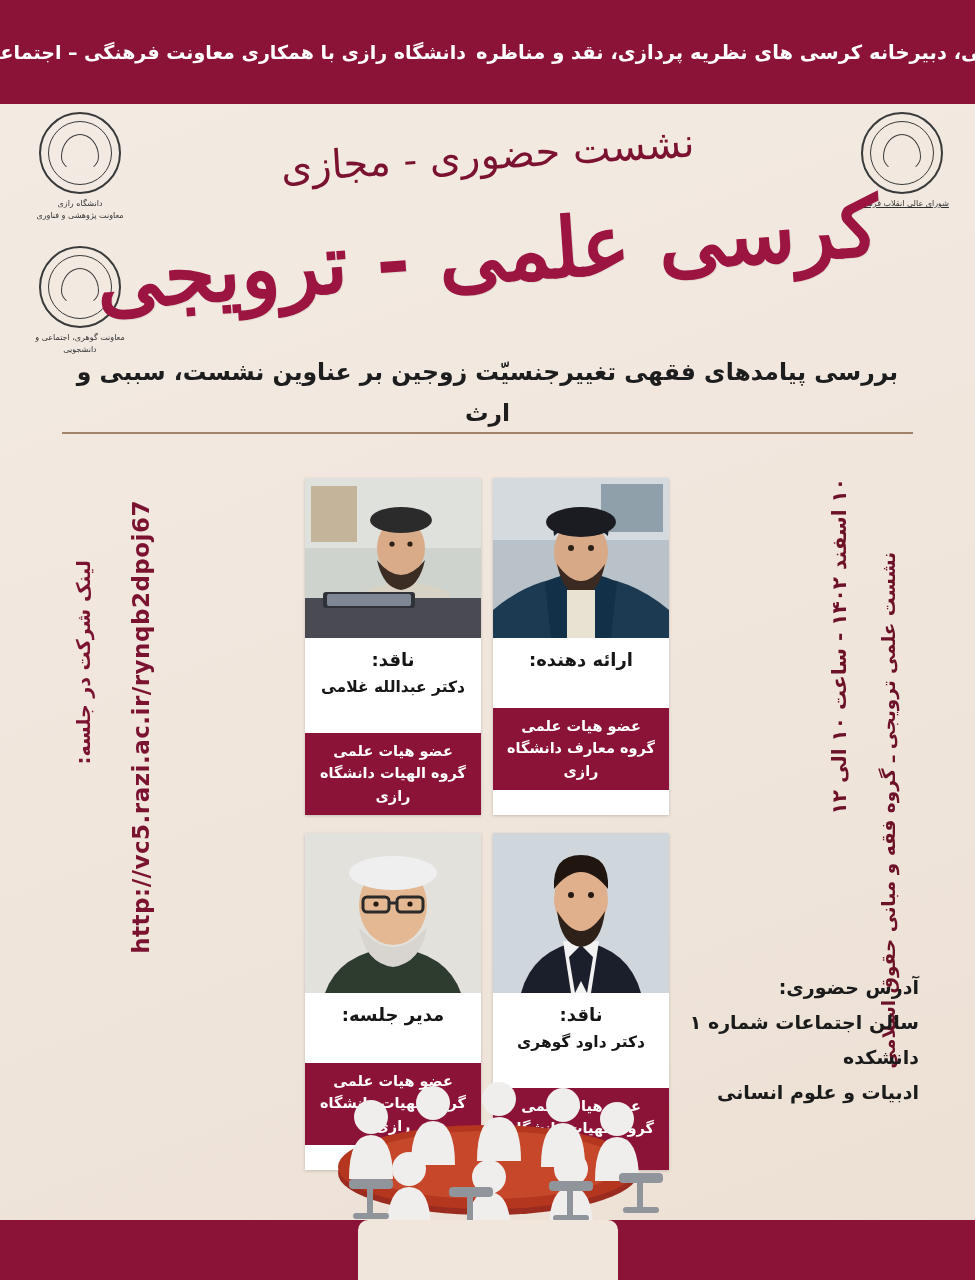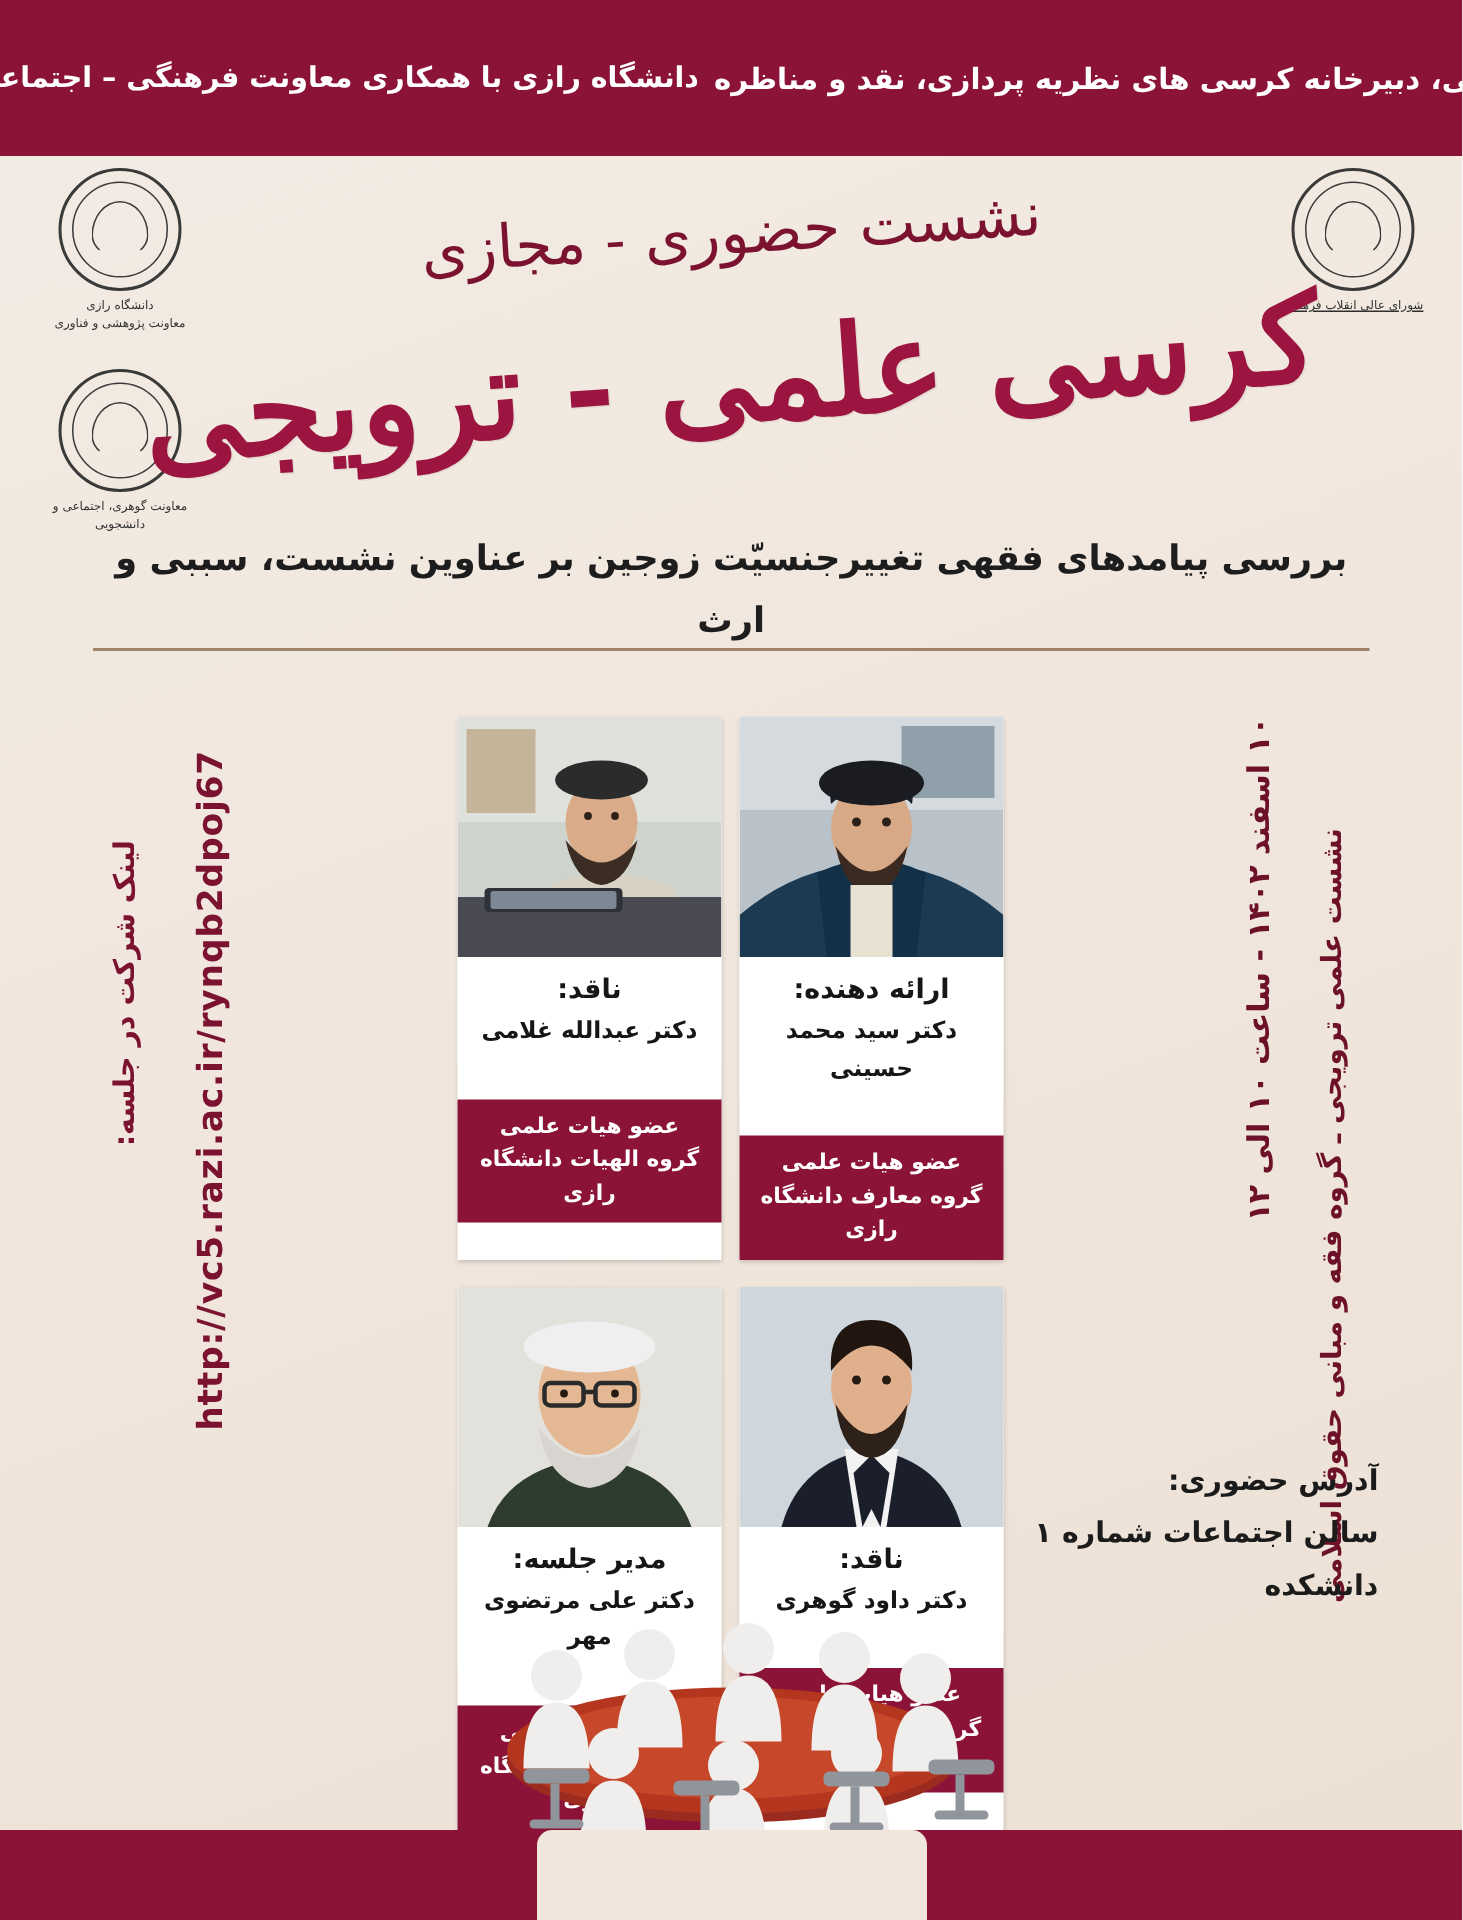--- a/index.html
+++ b/index.html
@@ -290,20 +290,21 @@
 
   <div class="vtext" id="link-label">لینک شرکت در جلسه:</div>
   <div class="vtext" id="link-url">http://vc5.razi.ac.ir/rynqb2dpoj67</div>
   <div class="vtext" id="date-line">۱۰ اسفند ۱۴۰۲ - ساعت ۱۰ الی ۱۲</div>
   <div class="vtext" id="session-line">نشست علمی ترویجی ـ گروه فقه و مبانی حقوق اسلامی</div>
 
   <div class="address">
     <div>آدرس حضوری:</div>
     <div>سالن اجتماعات شماره ۱</div>
     <div>دانشکده</div>
+    <div>ادبیات و علوم انسانی</div>
   </div>
 
   <div class="cards">
 
     <div class="card">
       <div class="photo">
         <svg viewBox="0 0 176 160" preserveAspectRatio="xMidYMid slice" aria-hidden="true">
           <rect width="176" height="160" fill="#b9c2c8"></rect>
           <rect x="0" y="0" width="176" height="62" fill="#d4dadd"></rect>
           <rect x="108" y="6" width="62" height="48" fill="#8fa0ab"></rect>
@@ -313,21 +314,20 @@
           <path d="M61 58 q27 -26 54 0 q4 -22 -27 -26 q-31 4 -27 26 Z" fill="#17202a"></path>
           <ellipse cx="88" cy="44" rx="35" ry="15" fill="#1b1b22"></ellipse>
           <path d="M64 86 q24 34 48 0 q-6 30 -24 32 q-18 -2 -24 -32 Z" fill="#3a2a22"></path>
           <circle cx="78" cy="70" r="3" fill="#2b2118"></circle>
           <circle cx="98" cy="70" r="3" fill="#2b2118"></circle>
           <rect x="74" y="112" width="28" height="48" fill="#e8e2d2"></rect>
         </svg>
       </div>
       <div class="card-names">
         <div class="card-role">ارائه دهنده:</div>
-        <div>دکتر سید محمد حسینی</div>
       </div>
       <div class="card-affil">
         <div>عضو هیات علمی</div>
         <div>گروه معارف دانشگاه رازی</div>
       </div>
     </div>
 
     <div class="card">
       <div class="photo">
         <svg viewBox="0 0 176 160" preserveAspectRatio="xMidYMid slice" aria-hidden="true">
@@ -389,21 +389,20 @@
           <path d="M54 94 q34 40 68 0 q-6 36 -34 40 q-28 -4 -34 -40 Z" fill="#d8d5d0"></path>
           <rect x="58" y="64" width="26" height="15" rx="4" fill="none" stroke="#2a2a2a" stroke-width="3"></rect>
           <rect x="92" y="64" width="26" height="15" rx="4" fill="none" stroke="#2a2a2a" stroke-width="3"></rect>
           <line x1="84" y1="70" x2="92" y2="70" stroke="#2a2a2a" stroke-width="3"></line>
           <circle cx="71" cy="71" r="2.6" fill="#241a12"></circle>
           <circle cx="105" cy="71" r="2.6" fill="#241a12"></circle>
         </svg>
       </div>
       <div class="card-names">
         <div class="card-role">مدیر جلسه:</div>
-        <div>دکتر علی مرتضوی مهر</div>
       </div>
       <div class="card-affil">
         <div>عضو هیات علمی</div>
         <div>گروه الهیات دانشگاه رازی</div>
       </div>
     </div>
 
   </div>
 
   <div class="meeting">

